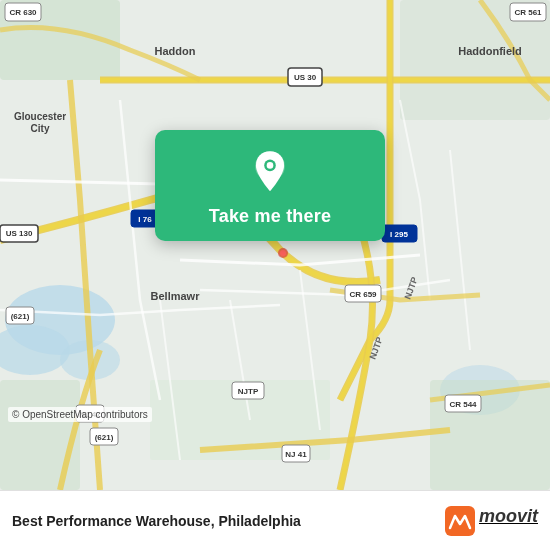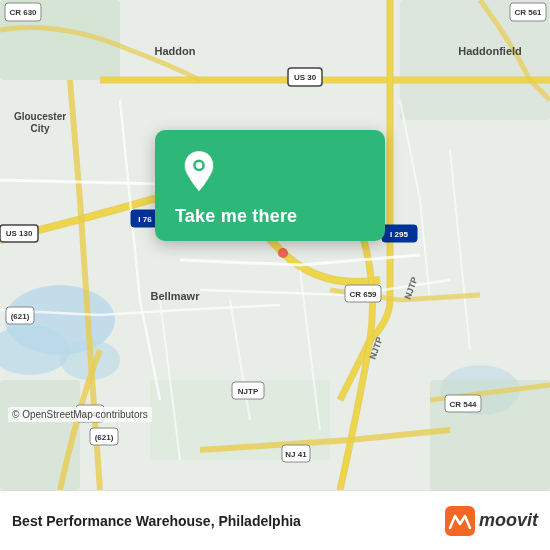--- a/index.html
+++ b/index.html
@@ -28,21 +28,21 @@
     
     #action-card {
       position: absolute;
       top: 130px;
       left: 155px;
       width: 230px;
       background-color: #2db87a;
       border-radius: 10px;
       display: flex;
       flex-direction: column;
-      align-items: flex-start;
+      align-items: center;
       padding: 18px 20px 14px;
       box-shadow: 0 4px 16px rgba(0,0,0,0.25);
       cursor: pointer;
     }
 
     #pin-icon {
       width: 48px;
       height: 48px;
       margin-bottom: 10px;
     }
@@ -61,22 +61,22 @@
       background: #fff;
       display: flex;
       align-items: center;
       padding: 0 12px;
       border-top: 1px solid #e0e0e0;
     }
 
     #moovit-logo {
       margin-left: auto;
       display: flex;
-      align-items: center;
       gap: 4px;
+      text-decoration: underline;
     }
 
     #moovit-icon {
       width: 30px;
       height: 30px;
     }
 
     #moovit-text {
       font-size: 18px;
       font-weight: 700;

